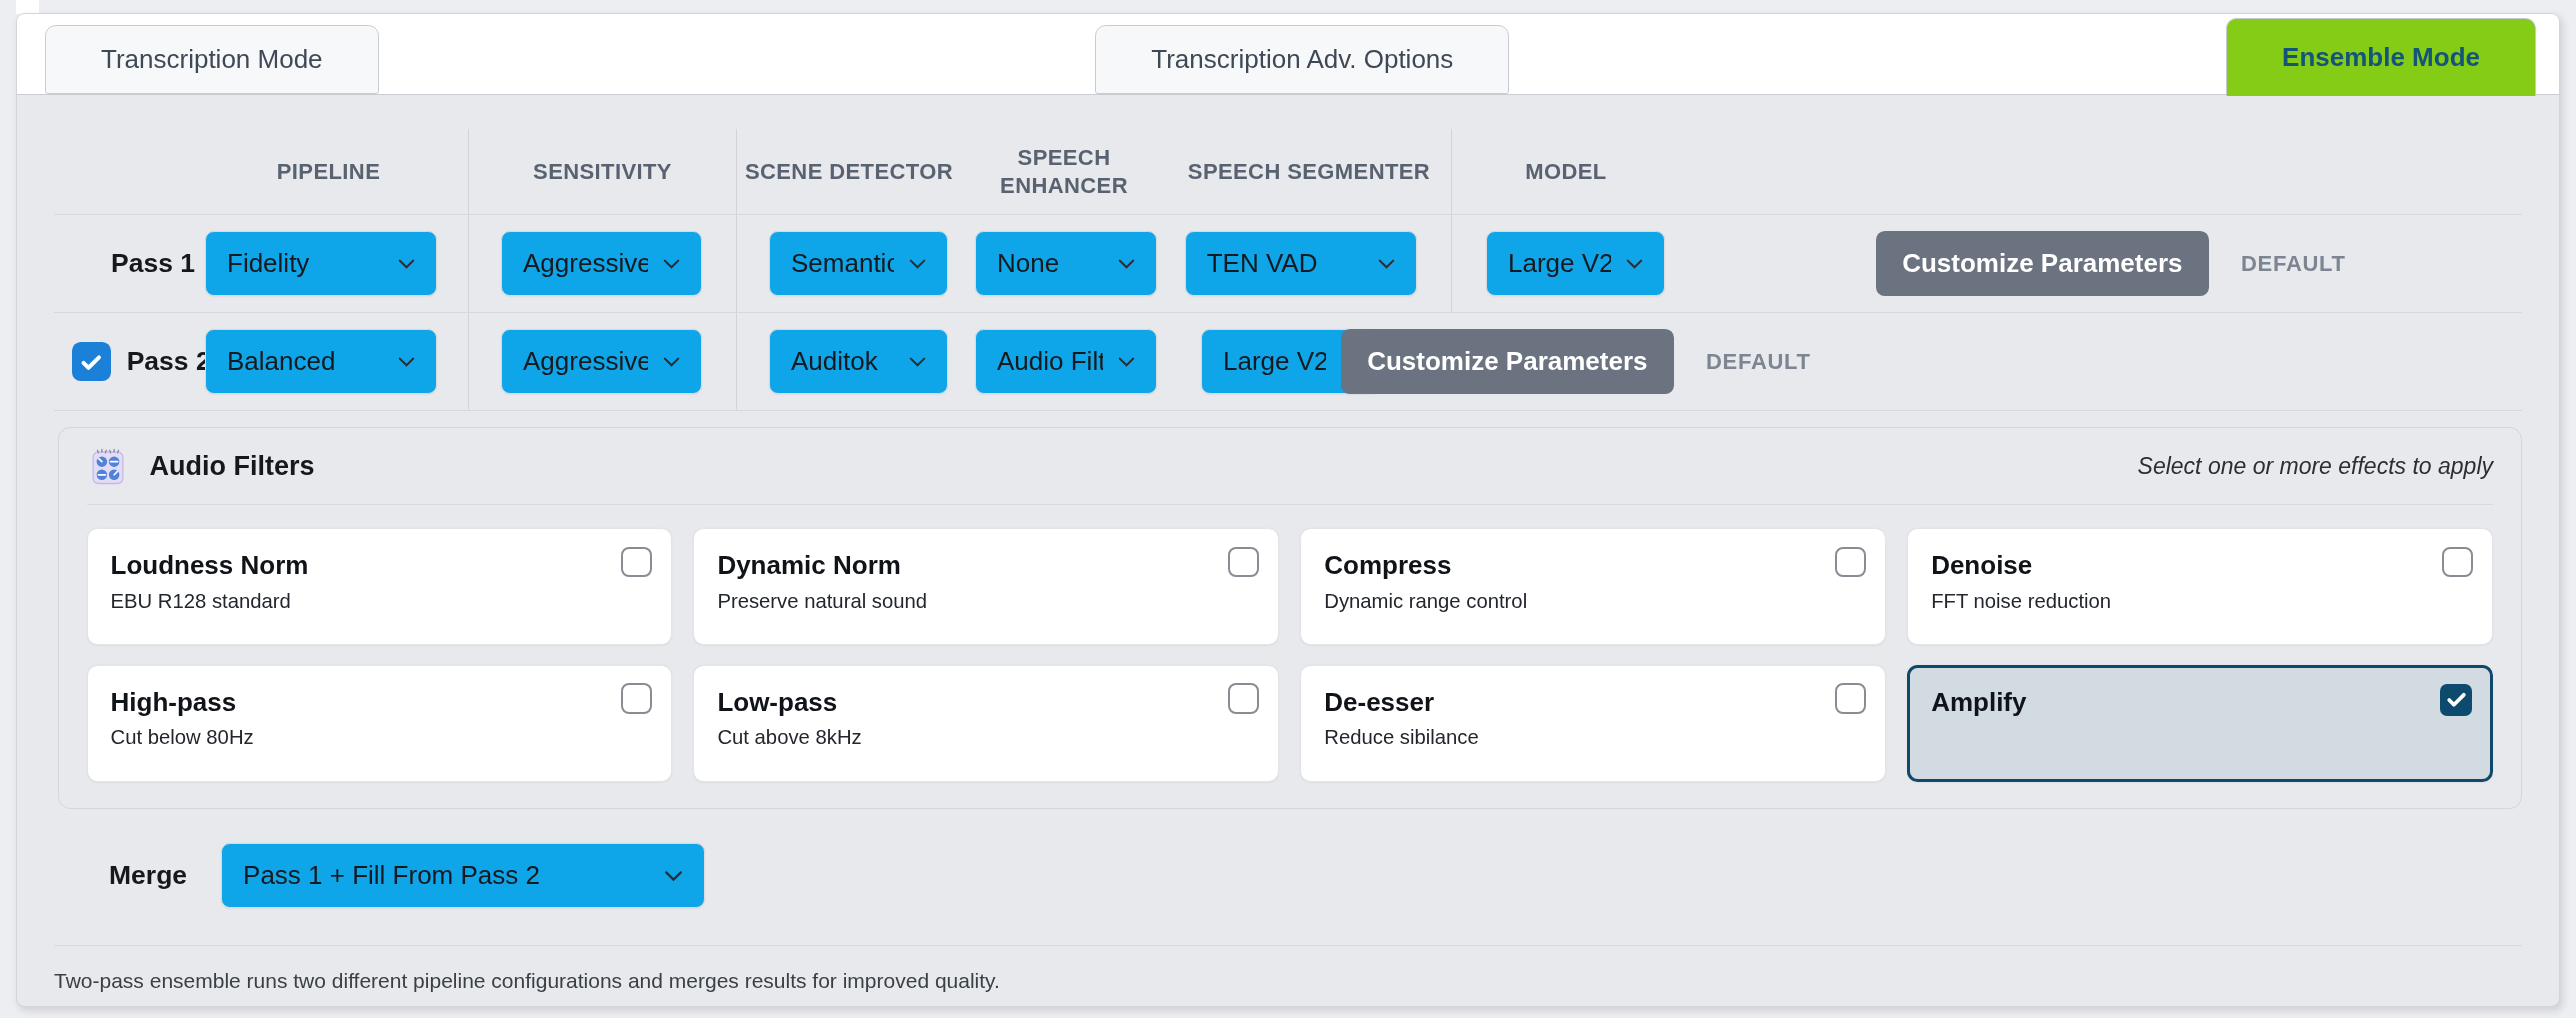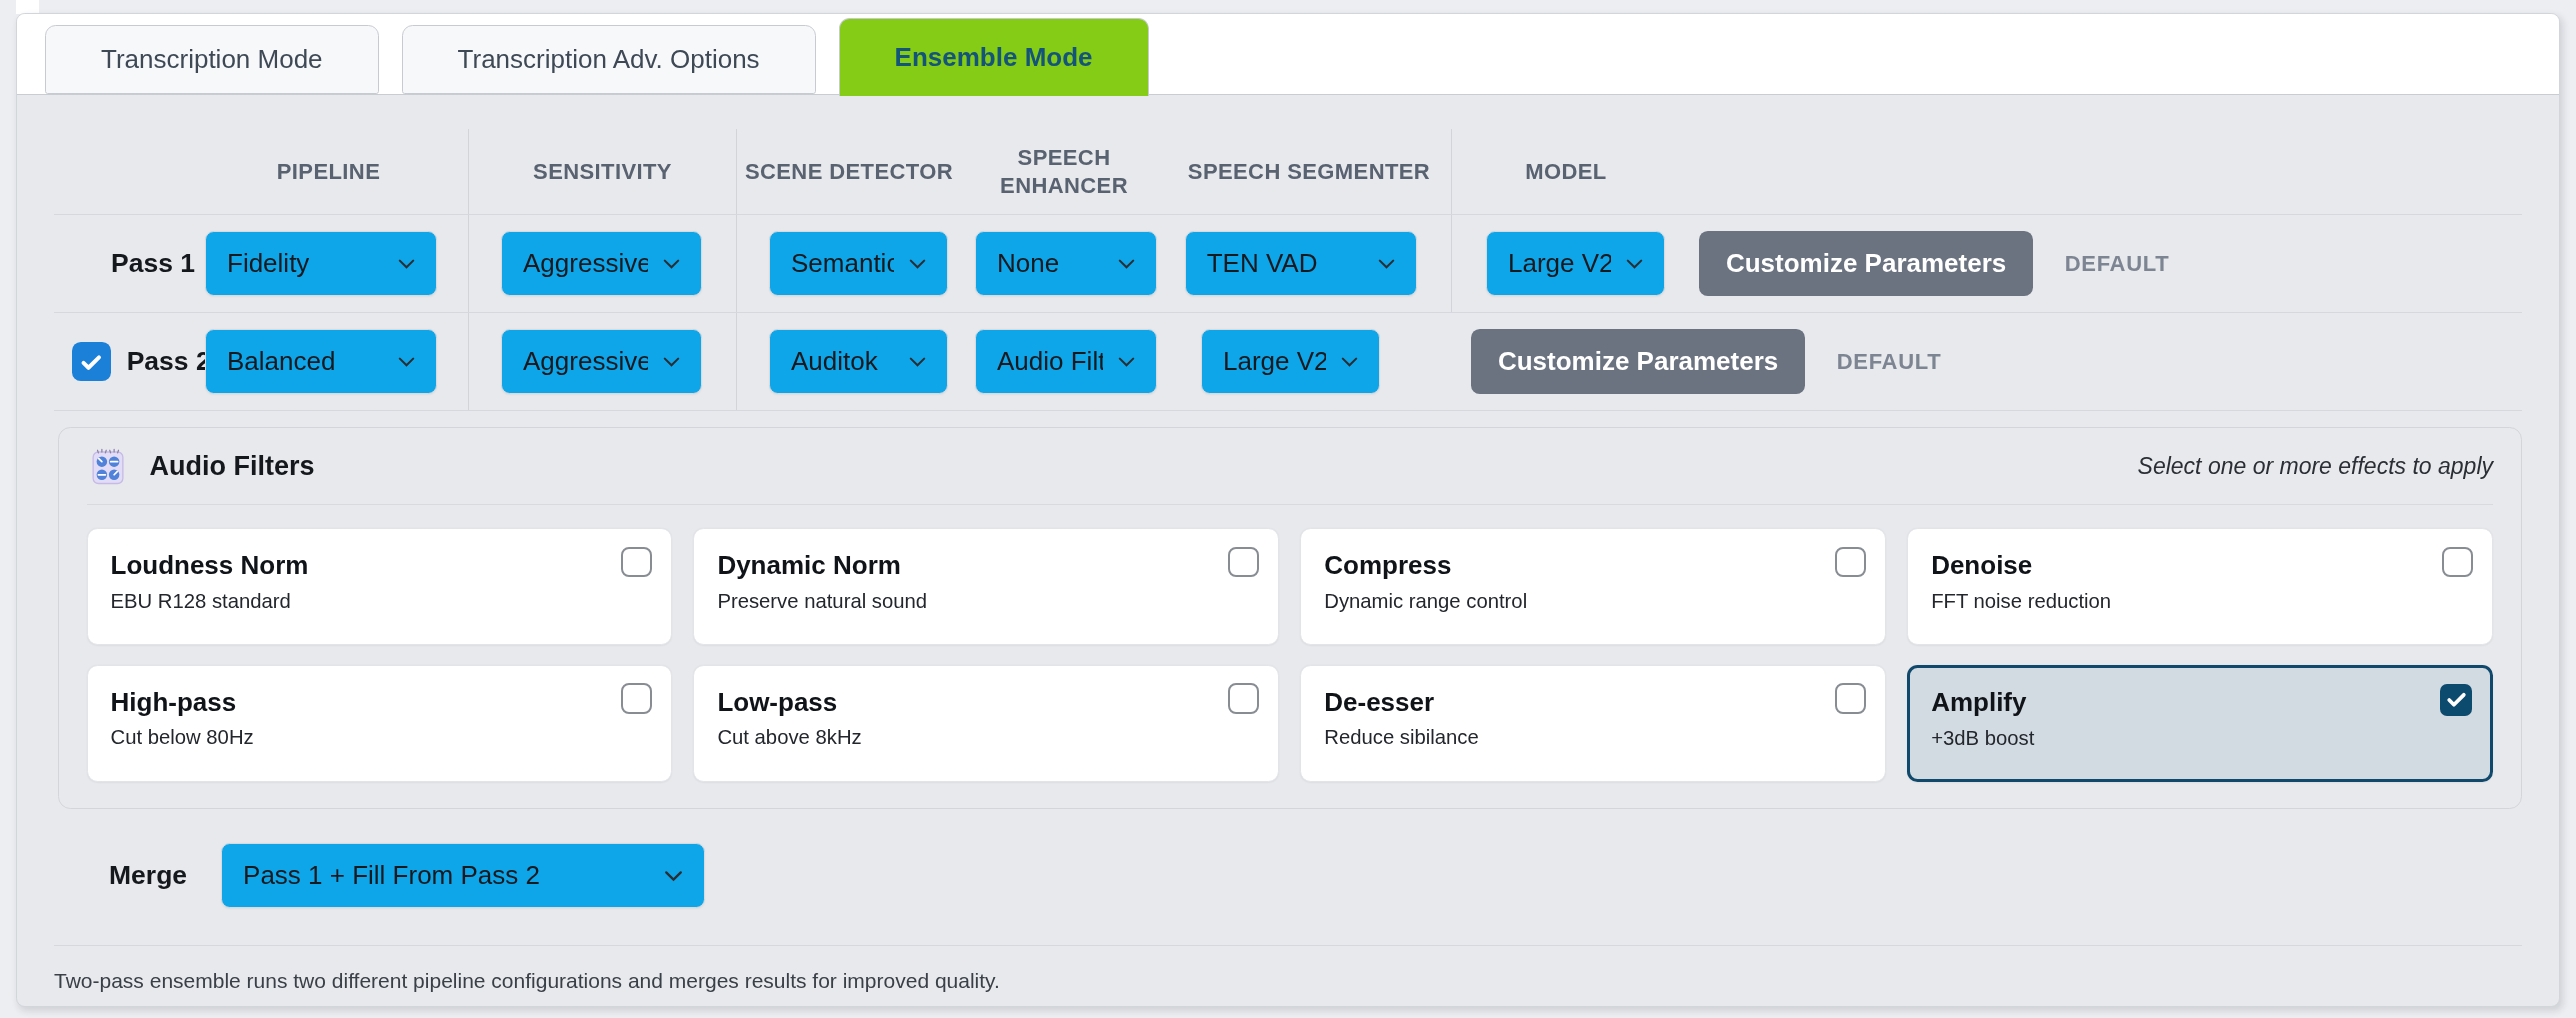--- a/index.html
+++ b/index.html
@@ -14,20 +14,21 @@
     position:absolute;left:16px;top:13.3px;width:2544px;height:994px;
     background:#e8e9ed;border:0.9px solid #d2d5da;border-radius:8.8px;
     box-shadow:2.7px 3.5px 7px rgba(30,35,45,.14);
     box-sizing:border-box;overflow:hidden;
   }
   
   .tabbar{
     height:81px;background:#ffffff;border-bottom:1.8px solid #c9ccd2;
     display:flex;align-items:flex-end;padding-left:28px;box-sizing:border-box;
     position:relative;
+    justify-content:space-between;
   }
   .tab{
     box-sizing:border-box;display:flex;align-items:center;justify-content:center;
     height:69px;margin-right:23px;padding:0 55px;
     background:#f7f8fa;border:1.8px solid #c7cad0;border-radius:10.6px 10.6px 2.7px 2.7px;
     font-size:26px;color:#3e4955;cursor:default;white-space:nowrap;
   }
   .tab.active{
     height:78px;margin-bottom:-1.8px;background:#84cc16;border-bottom:none;
     border-radius:10.6px 10.6px 0 0;font-weight:700;color:#14547a;z-index:2;
@@ -63,21 +64,21 @@
     box-shadow:0 0.9px 1.8px rgba(0,0,0,.05);cursor:pointer;white-space:nowrap;overflow:hidden;
   }
   .sel .sel-val{overflow:hidden;text-overflow:clip;}
   .chev{display:flex;align-items:center;margin-left:12.4px;flex:0 0 auto;}
   .w262{width:232px;margin-left:16px;}
   .w228{width:201px;margin-left:32px;}
   .w202a{width:179px;margin-left:32px;}
   .w198{width:182px;margin-left:14px;}
   .w262b{width:232px;margin-left:17.7px;}
   .w202b{width:179px;margin-left:34px;}
-  .actions{padding-left:19.4px;gap:32px;}
+  .actions{padding-left:19.4px;gap:32px;justify-content:center;}
   .btn-custom{
     background:#6b7280;color:#fff;border:none;border-radius:8.8px;height:65px;
     font-size:26px;font-weight:700;padding:0 26.5px;cursor:pointer;white-space:nowrap;
     font-family:"Liberation Sans", sans-serif;
   }
   .default-tag{font-size:22px;font-weight:600;color:#7c8591;letter-spacing:0.7px;}
   
   .af-panel{
     margin:16px 0 0 3.5px;border:1.8px solid #d3d5da;border-radius:12.4px;box-sizing:border-box;
   }
@@ -341,21 +342,20 @@
           <div class="card-sub">Cut above 8kHz</div>
           <span class="cb"></span>
         </div>
         <div class="card">
           <div class="card-title">De-esser</div>
           <div class="card-sub">Reduce sibilance</div>
           <span class="cb"></span>
         </div>
         <div class="card selected">
           <div class="card-title">Amplify</div>
-          <div class="card-sub">+3dB boost</div>
           <span class="cb">
               <svg width="25" height="25" viewBox="0 0 24 24">
                 <path d="M5 12.5l4.5 4.5L19 7.5" stroke="#fff" stroke-width="3.6" fill="none" stroke-linecap="round" stroke-linejoin="round"></path>
               </svg>
             </span>
         </div>
       </div>
     </div>
 
     <div class="merge-row">

